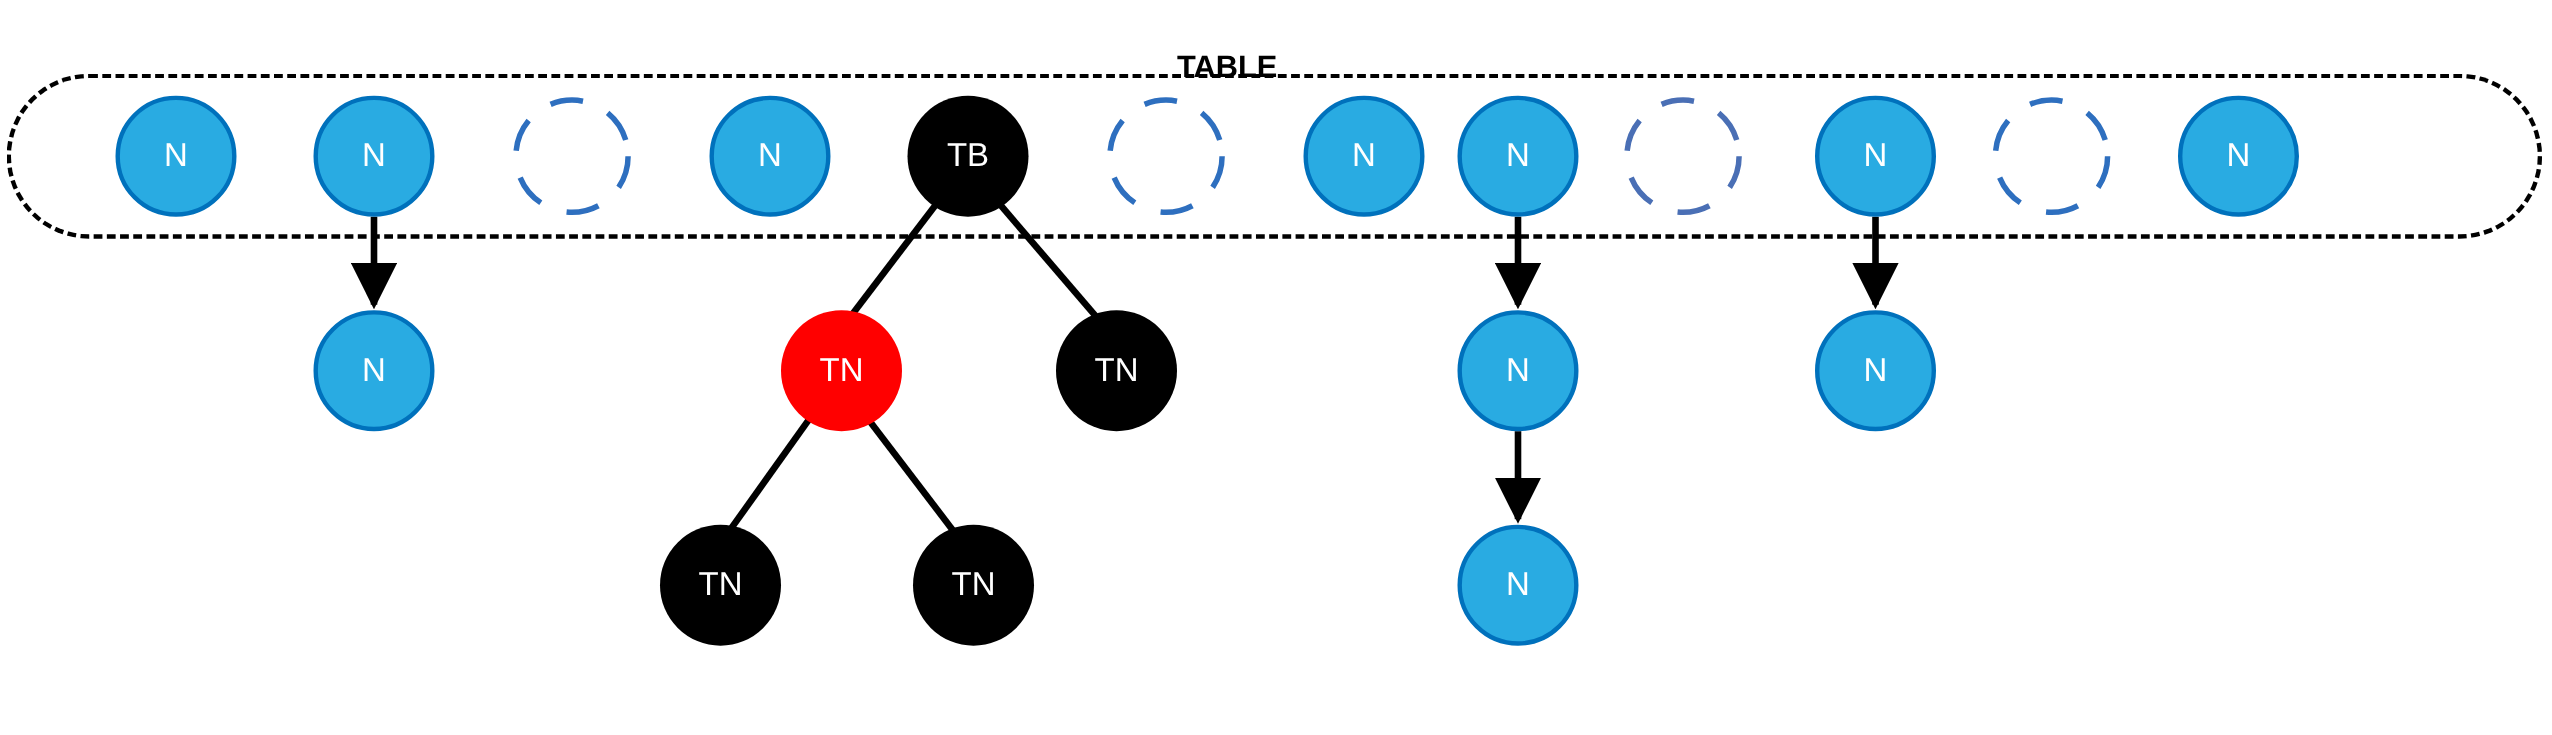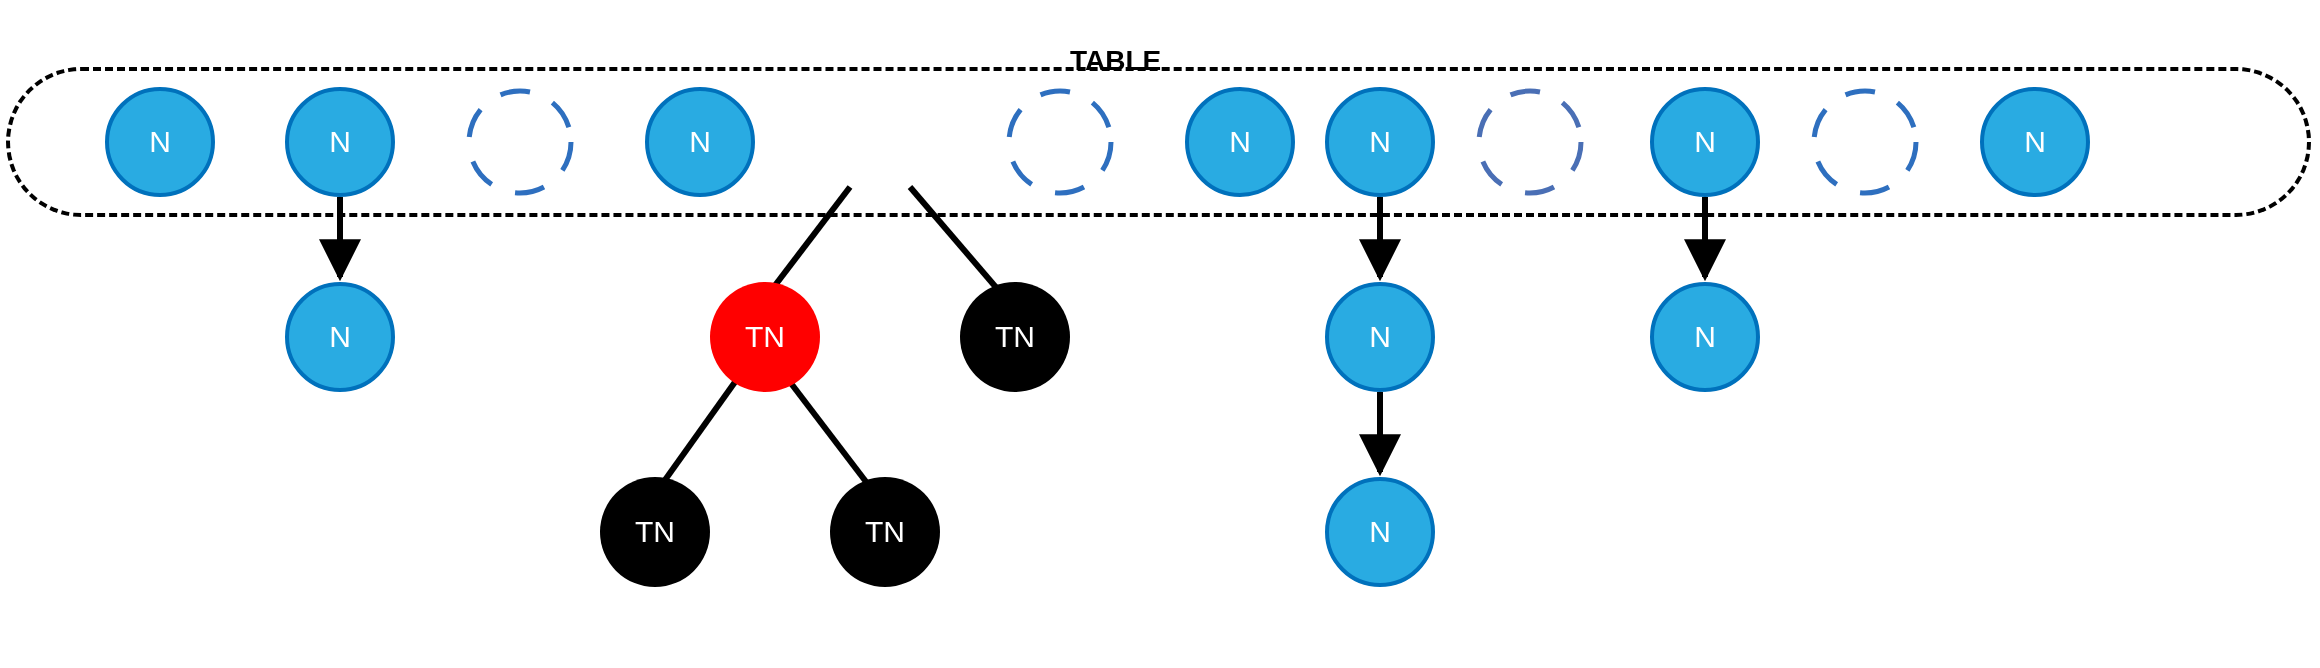--- a/index.html
+++ b/index.html
@@ -103,20 +103,23 @@
   <div class="placeholder" style="left:465px; top:40px;">
     <svg width="110" height="110">
         <circle cx="55" cy="55" r="51" fill="none" stroke="#2e6fbf" stroke-width="5" stroke-dasharray="30 25"></circle>
       </svg>
   </div>
 
   <div class="node blue" style="left:645px; top:40px;">
     <span>N</span>
   </div>
 
+  <div class="node black" style="left:825px; top:40px;">
+    <span>TB</span>
+  </div>
 
   <div class="placeholder" style="left:1005px; top:40px;">
     <svg width="110" height="110">
         <circle cx="55" cy="55" r="51" fill="none" stroke="#2e6fbf" stroke-width="5" stroke-dasharray="30 25"></circle>
       </svg>
   </div>
 
   <div class="node blue" style="left:1185px; top:40px;">
     <span>N</span>
   </div>

